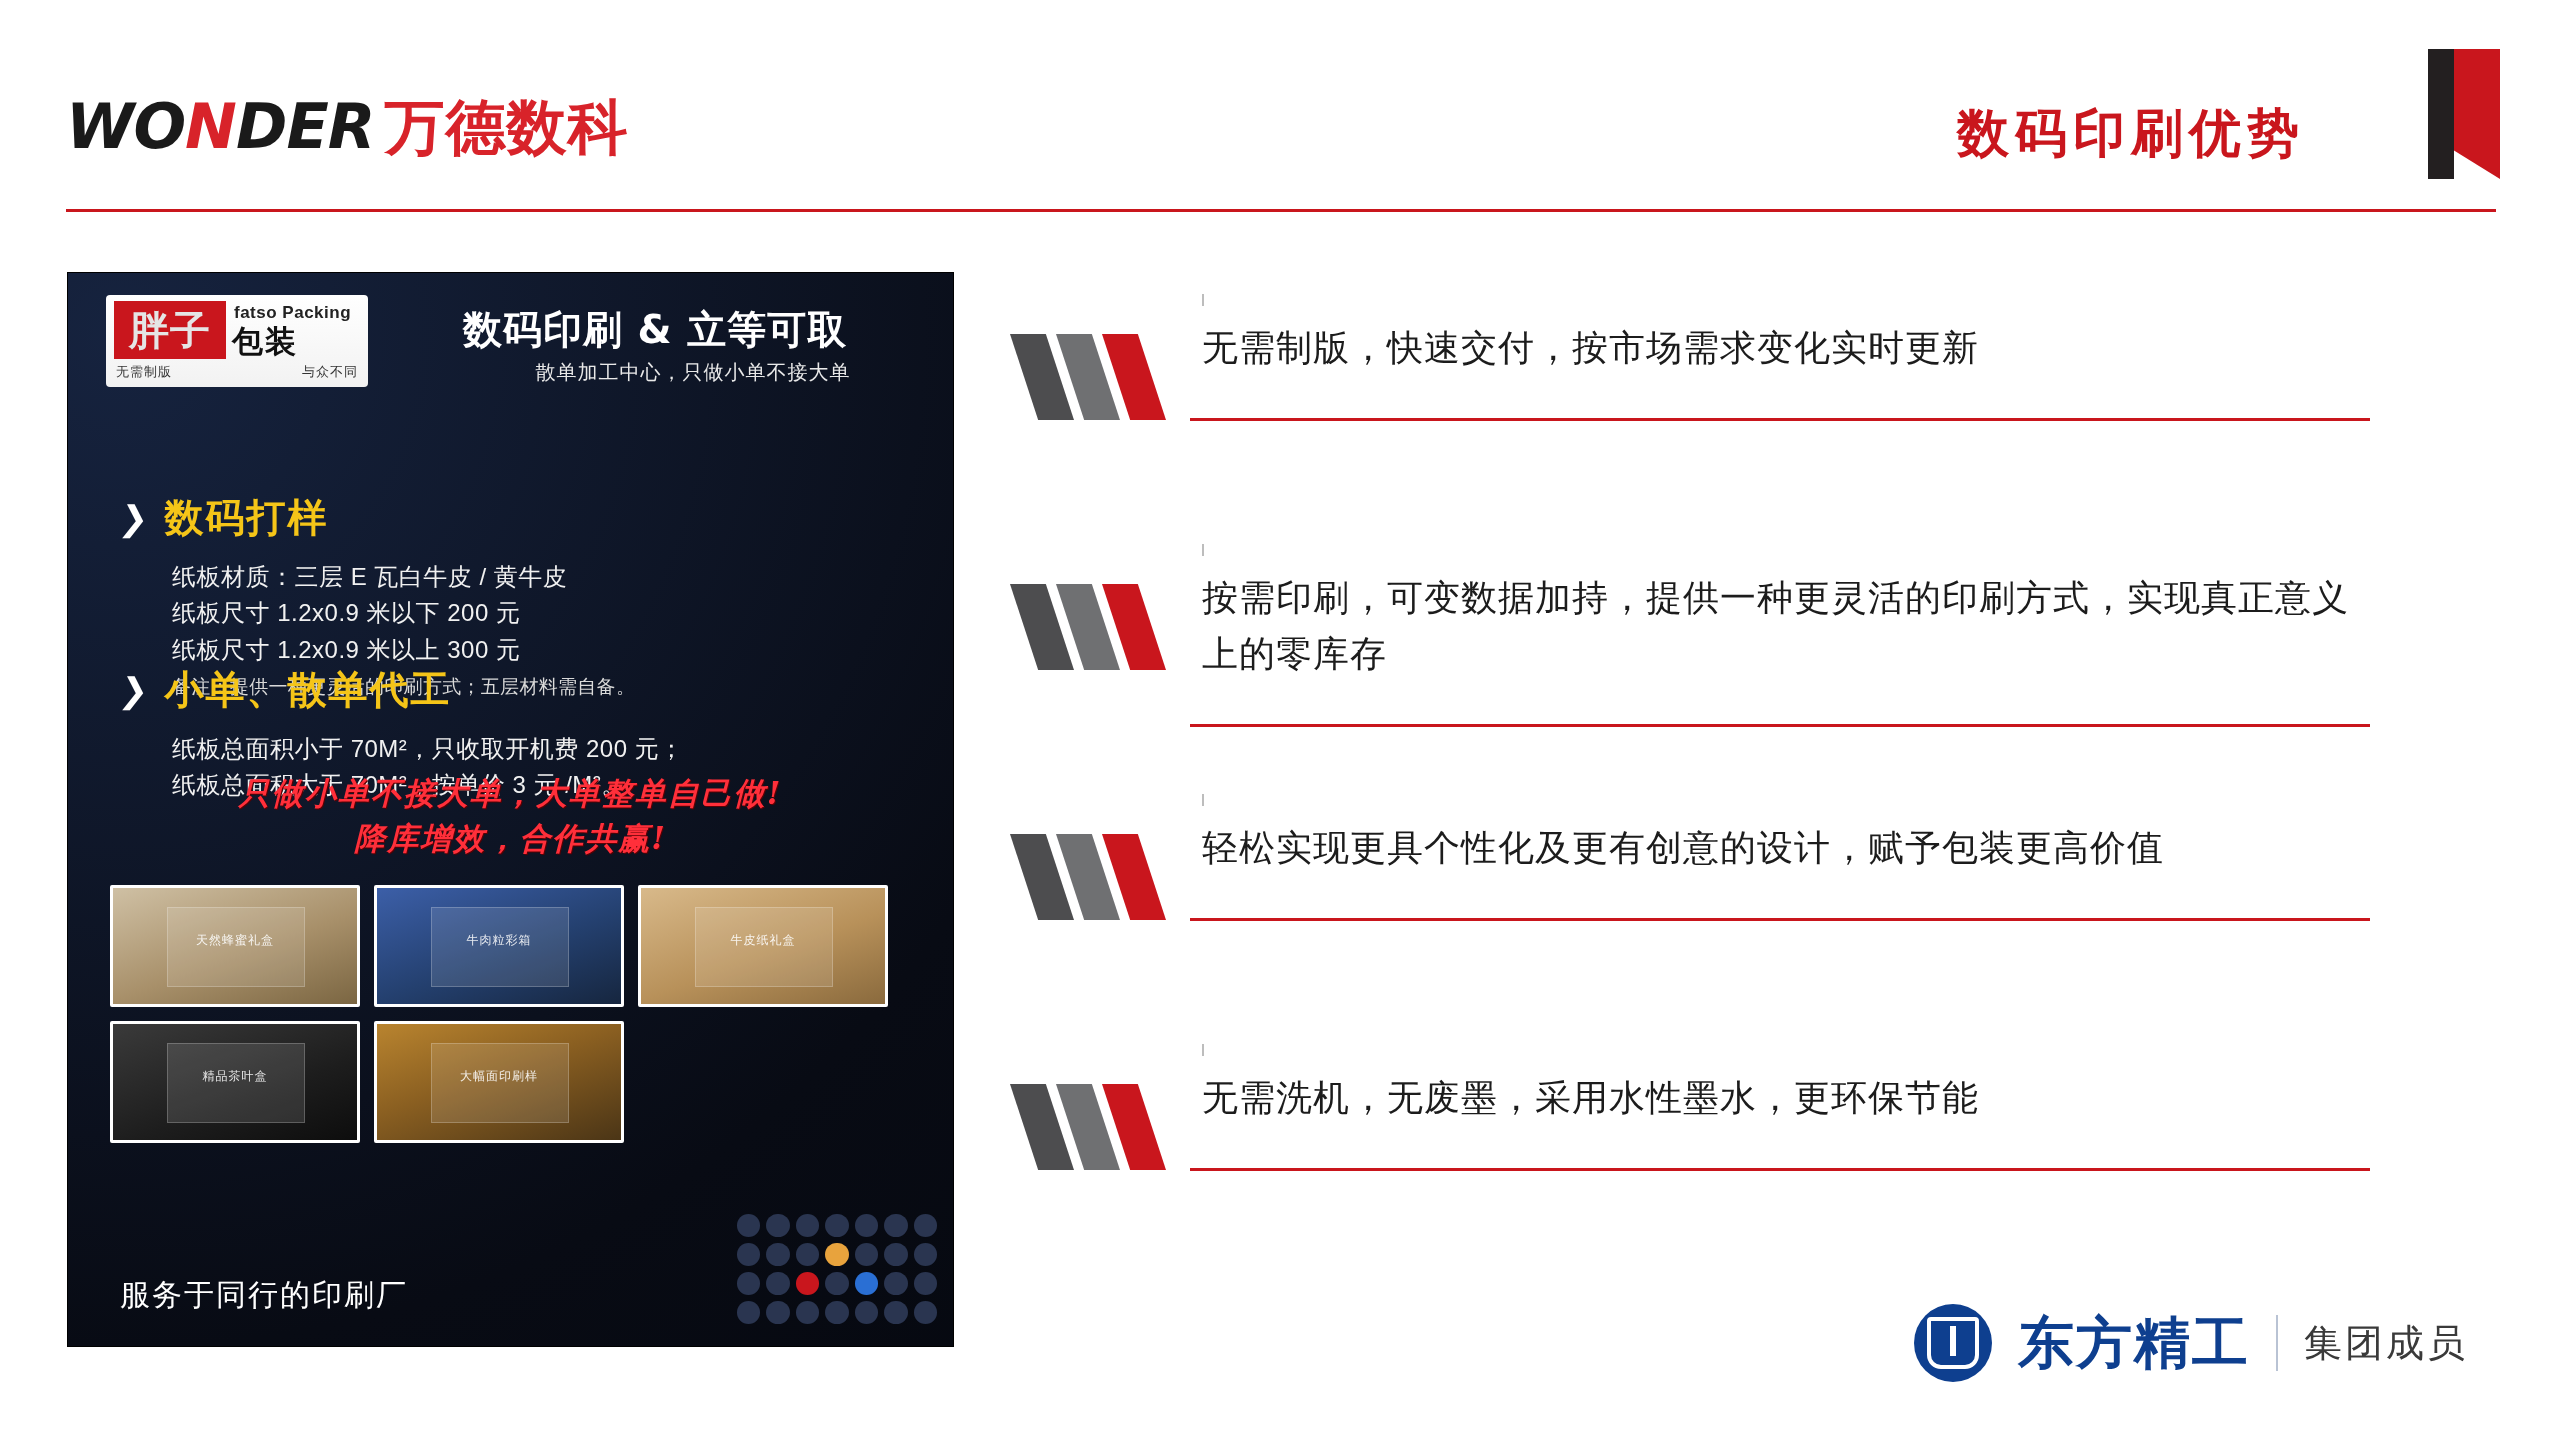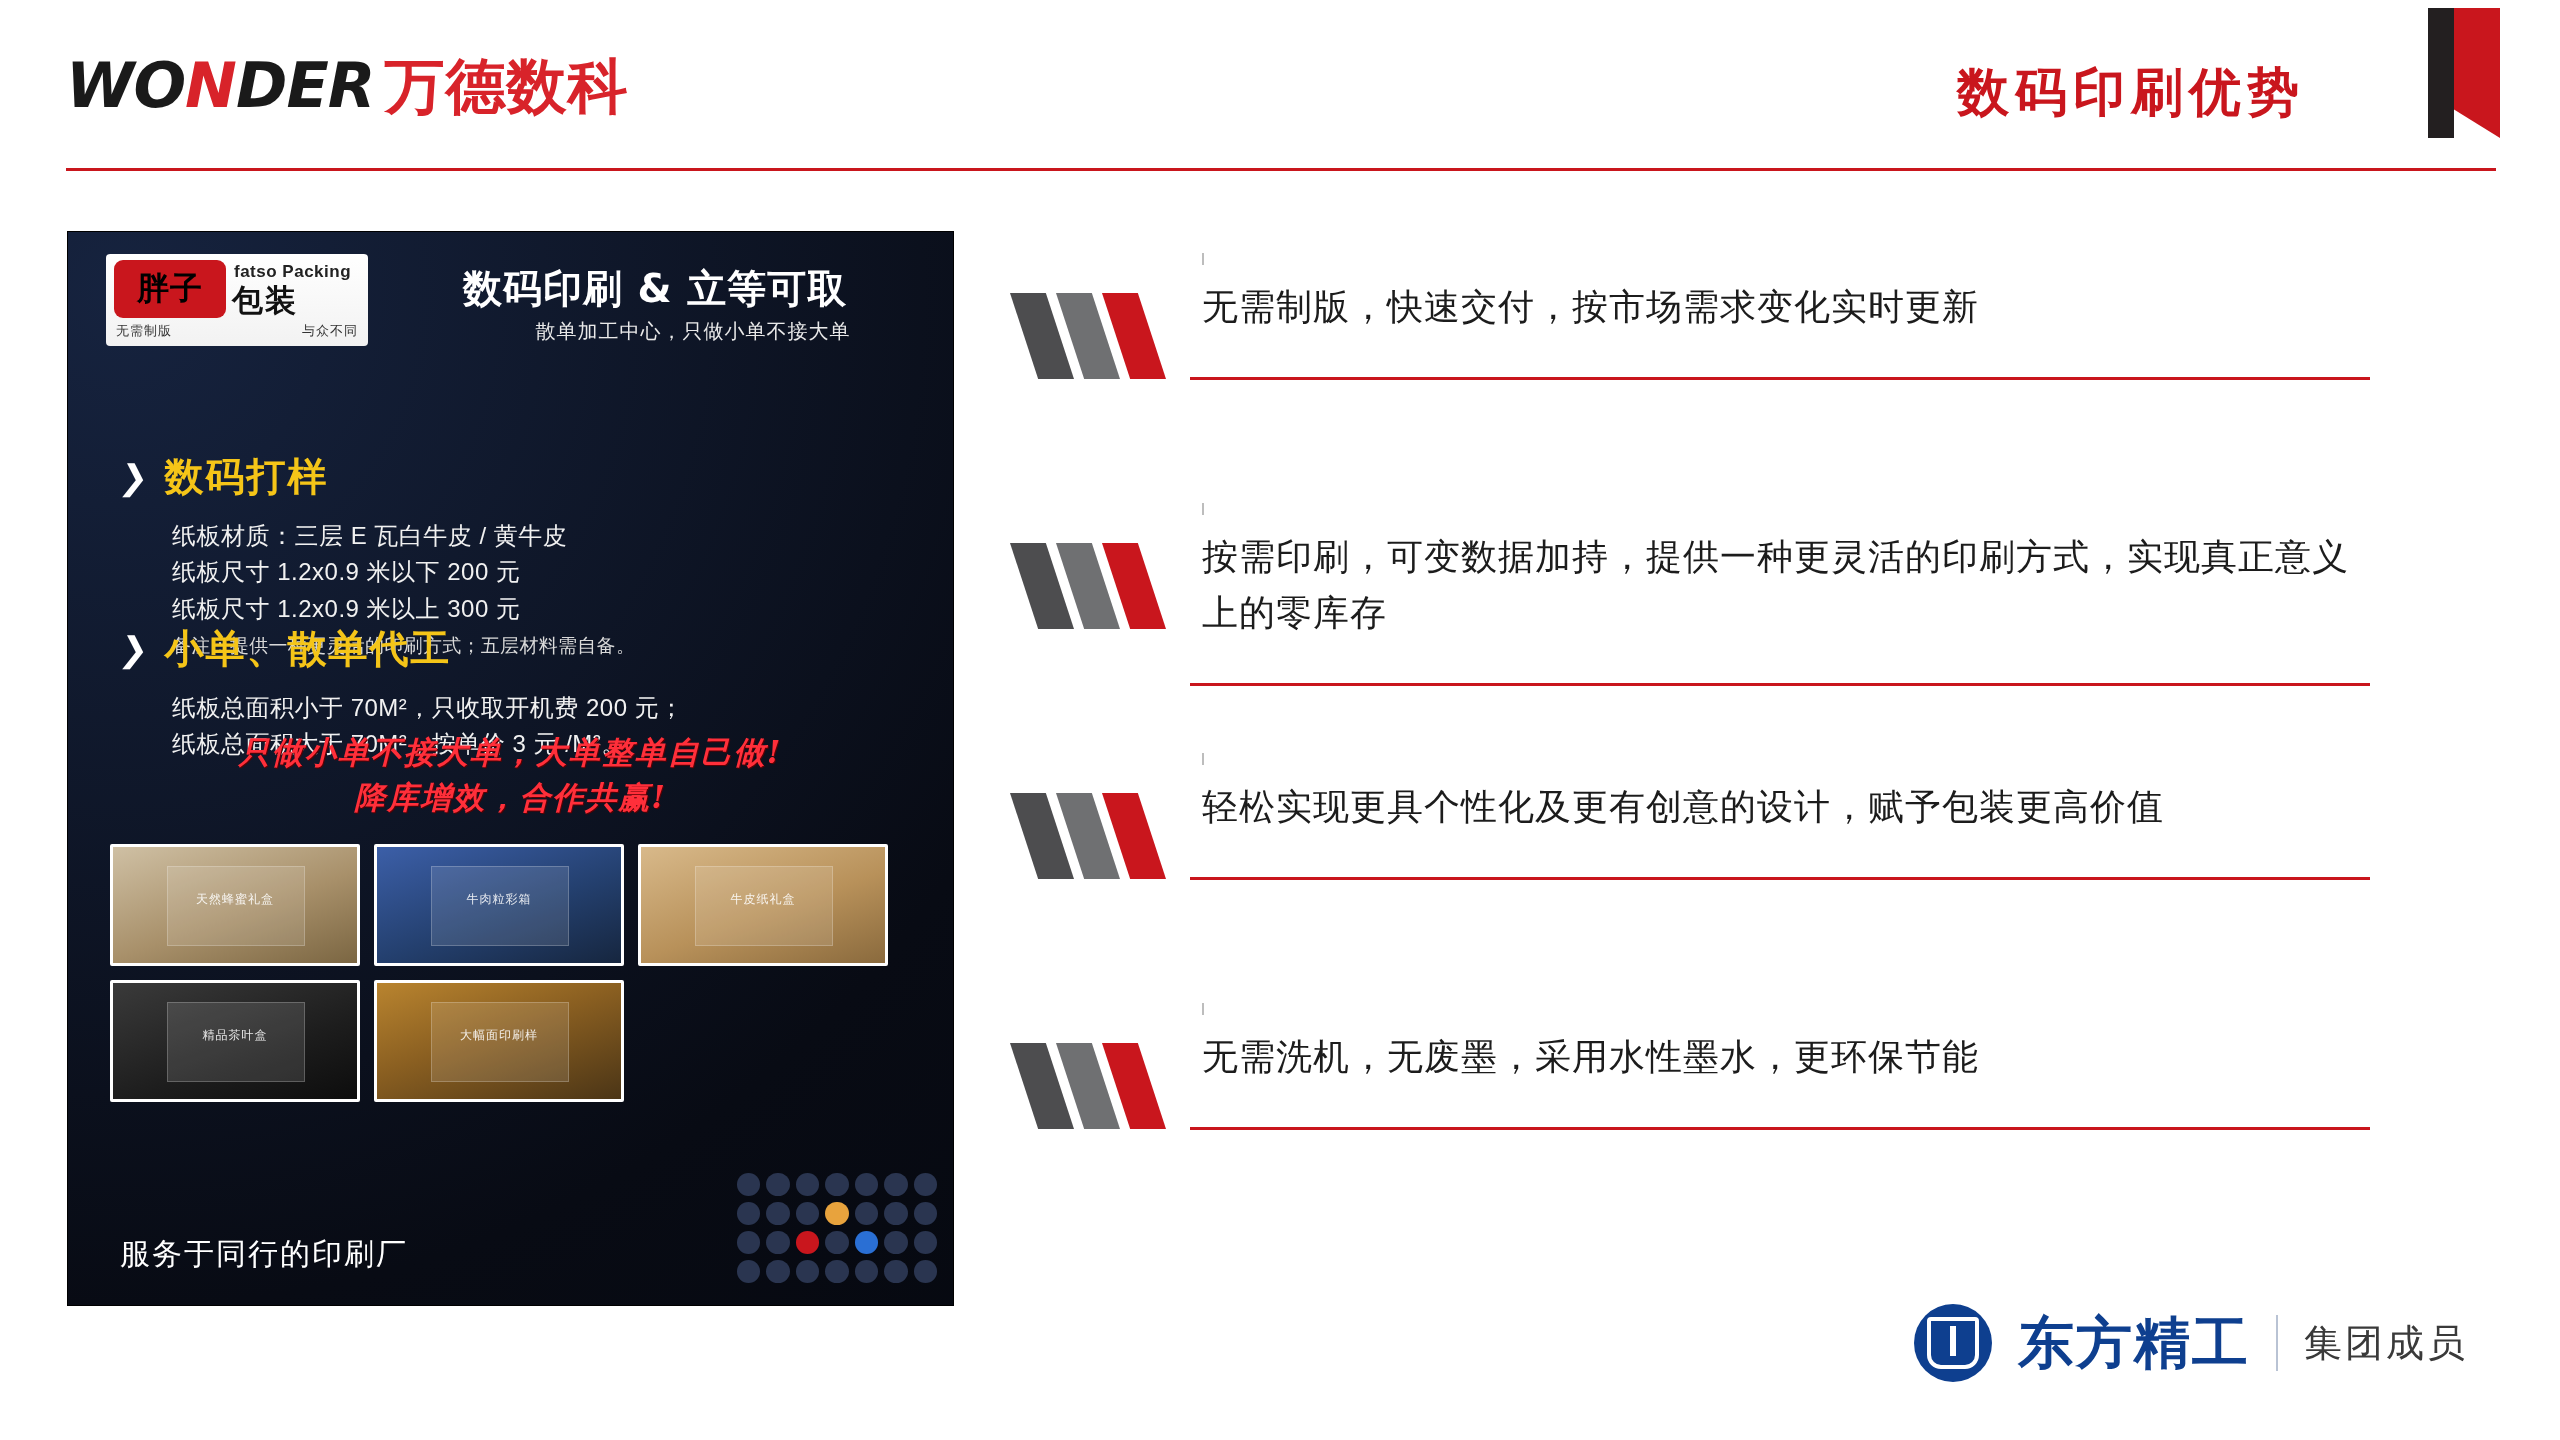--- a/index.html
+++ b/index.html
@@ -13,20 +13,21 @@
     font-family: "Liberation Sans", "DejaVu Sans", sans-serif;
     overflow: hidden;
     position: relative;
   }
 
   
   .slide {
     position: absolute;
     inset: 0;
     background: #ffffff;
+    margin-top: 41px;
   }
   .header {
     position: absolute;
     left: 0; top: 0;
     width: 2560px;
     height: 175px;
   }
   .logo-wrap {
     position: absolute;
     left: 66px;
@@ -130,24 +131,24 @@
     width: 262px; height: 92px;
     border-radius: 4px;
     background: linear-gradient(180deg, #ffffff 0%, #f2f2f2 100%);
     overflow: hidden;
   }
   .fatso-left {
     position: absolute;
     left: 8px; top: 6px;
     width: 112px; height: 58px;
     background: #c9161d;
-    border-radius: 9px;
-    color: #000000;
+    border-radius: 0;
+    color: #e5e5e5;
     font-family: "DejaVu Sans", sans-serif;
-    font-size: 32px;
+    font-size: 40px;
     font-weight: 800;
     display: flex;
     align-items: center;
     justify-content: center;
     letter-spacing: 1px;
   }
   .fatso-en {
     position: absolute;
     left: 128px; top: 8px;
     font-size: 17px;

